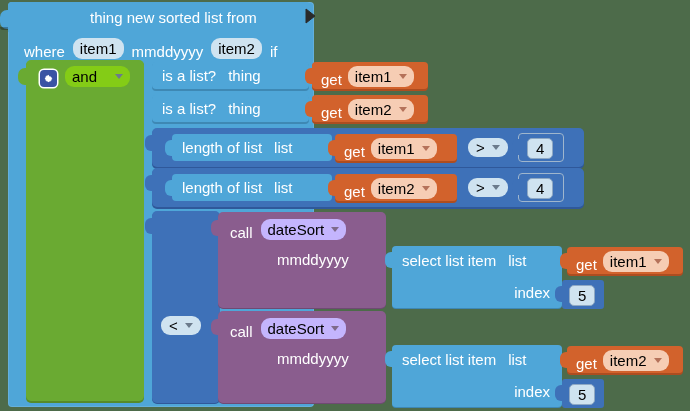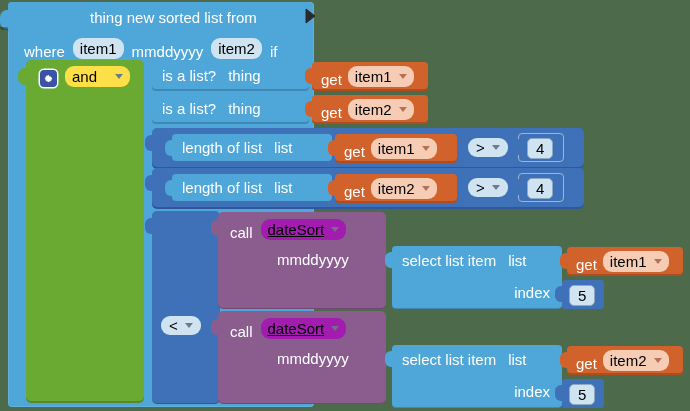--- a/index.html
+++ b/index.html
@@ -15,23 +15,23 @@
   .blk{position:absolute;box-sizing:border-box;}
   .lbl{color:#ffffff;font-size:15px;line-height:1;white-space:nowrap;}
 
   
   .pill{
     display:inline-flex;align-items:center;gap:5px;
     border-radius:9px;padding:2px 7px;
     font-size:15px;color:#000;white-space:nowrap;
   }
   .pill.lt{background:#cfe3f0;}
-  .pill.ltgreen{background:#fde047;gap:16px;}
+  .pill.ltgreen{background:#84cc16;gap:16px;}
   .pill.ltorange{background:#f6cdb4;}
-  .pill.ltpurple{background:#a21caf;text-decoration:underline;}
+  .pill.ltpurple{background:#c4b5fd;}
   .pill.num{background:#cfe3f0;border:1px solid #8fa9c4;border-radius:5px;padding:1px 8px;}
 
   .caret{
     width:0;height:0;border-left:4.5px solid transparent;border-right:4.5px solid transparent;
     border-top:5.5px solid #6b7b8c;display:inline-block;margin-left:2px;
   }
   .caret.onpurple{border-top-color:#7e6a8a;}
   .caret.onorange{border-top-color:#b5725a;}
 
   .gear{

